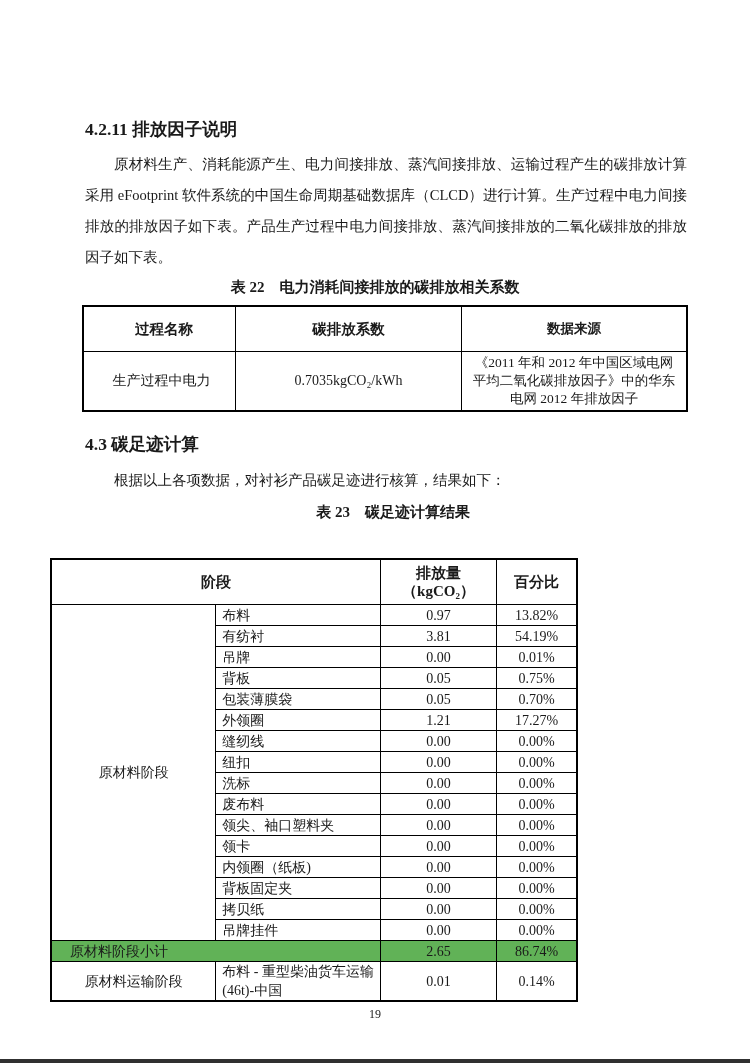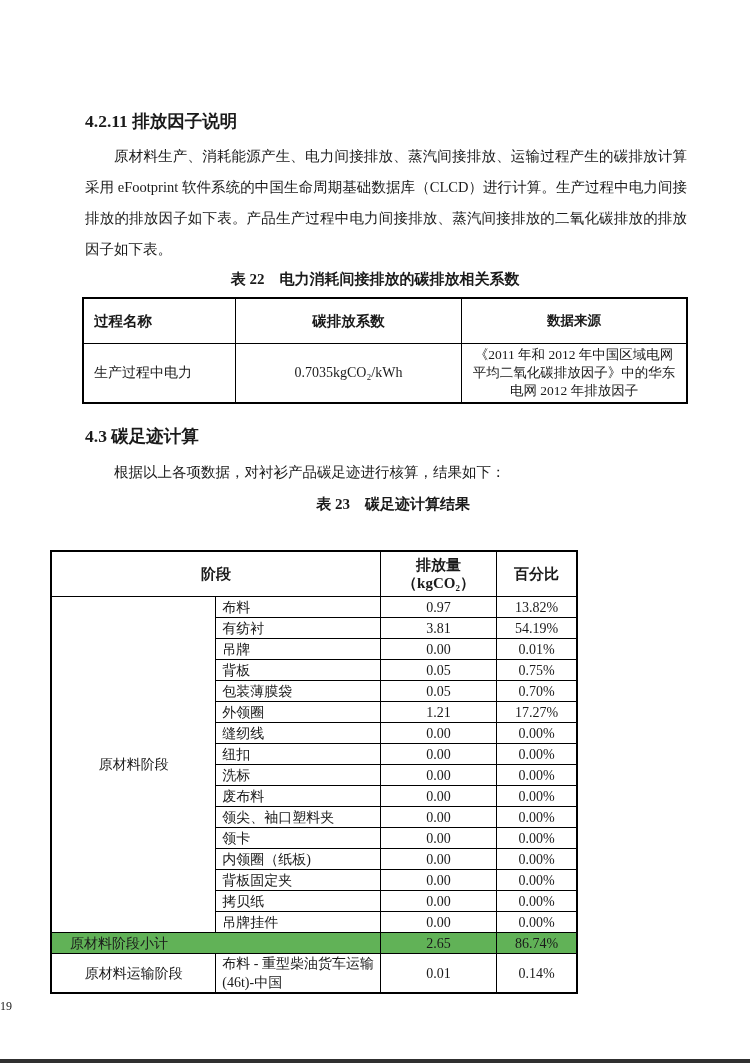--- a/index.html
+++ b/index.html
@@ -3,38 +3,38 @@
 <meta charset="utf-8">
 <style>
   html,body{margin:0;padding:0;}
   body{
     width:750px;height:1063px;box-sizing:border-box;
     background:#ffffff;color:#1a1a1a;position:relative;overflow:hidden;
     font-family:"Liberation Serif","DejaVu Serif",serif;
     padding-top:106px;
   }
   .sec-heading{
-    margin:4px 65px 0 85px;font-size:17.5px;line-height:23px;font-weight:bold;
+    margin:12px 65px 0 85px;font-size:17.5px;line-height:23px;font-weight:bold;
   }
   .body-text{
     margin:8px 63px 0 85px;font-size:14.5px;line-height:31px;
     text-align:justify;text-indent:2em;
   }
   .tbl-caption{
     margin:4px 0 0 0;text-align:center;font-weight:bold;
     font-size:15px;line-height:20px;
   }
   table{border-collapse:collapse;table-layout:fixed;}
   td,th{border:1px solid #000;font-size:14px;overflow:hidden;}
 
   
   .t22{margin:8px 0 0 82px;width:585px;border:2px solid #000;}
   .t22 th{height:42px;font-size:14.5px;font-weight:bold;text-align:center;}
   .t22 td{padding:2px 6px;line-height:18px;vertical-align:middle;}
-  .t22 .c-name{width:140px;text-align:left;padding-left:10px;}
+  .t22 .c-name{width:140px;text-align:center;padding-left:10px;}
   .t22 .c-coef{width:223px;text-align:center;}
   .t22 .c-src{width:222px;text-align:center;font-size:13.5px;}
   .t22 .r1 td{height:52px;}
   .t22 .r2 td{height:38px;}
 
   
   #sec2-heading{margin-top:21px;}
   #sec2-para{margin-top:9px;}
   #t23-caption{margin-top:6px;margin-left:36px;}
 
@@ -44,21 +44,21 @@
   .t23 .h-row th{height:42px;font-size:15px;line-height:18px;}
   .t23 td{height:20px;line-height:19px;padding:0 4px;vertical-align:middle;}
   .t23 .c-stage{width:118px;text-align:center;}
   .t23 .c-item{width:344px;text-align:left;padding-left:6px;}
   .t23 .c-emis{width:113px;text-align:center;}
   .t23 .c-pct{width:77px;text-align:center;}
   .t23 .subtotal td{background:#61b257;}
   .t23 .subtotal .lbl{text-align:left;padding-left:18px;}
 
   .page-number{
-    margin-top:5px;font-size:12px;line-height:14px;color:#1a1a1a;
+    margin-top:5px;text-align:center;font-size:12px;line-height:14px;color:#1a1a1a;
   }
   .footer-bar{
     position:absolute;left:0;bottom:0;width:750px;height:4px;background:#303030;
   }
 </style>
 </head>
 <body>
 
 <h2 class="sec-heading" id="sec1-heading">4.2.11 排放因子说明</h2>
 

